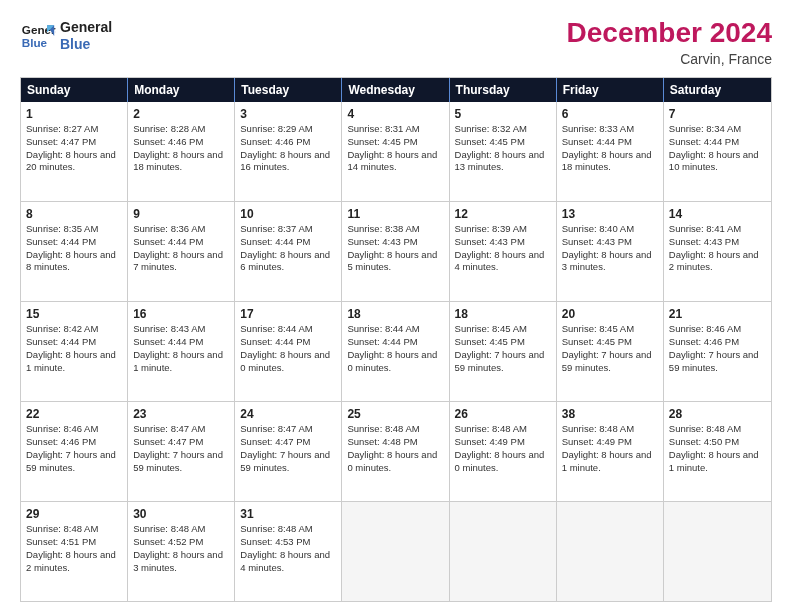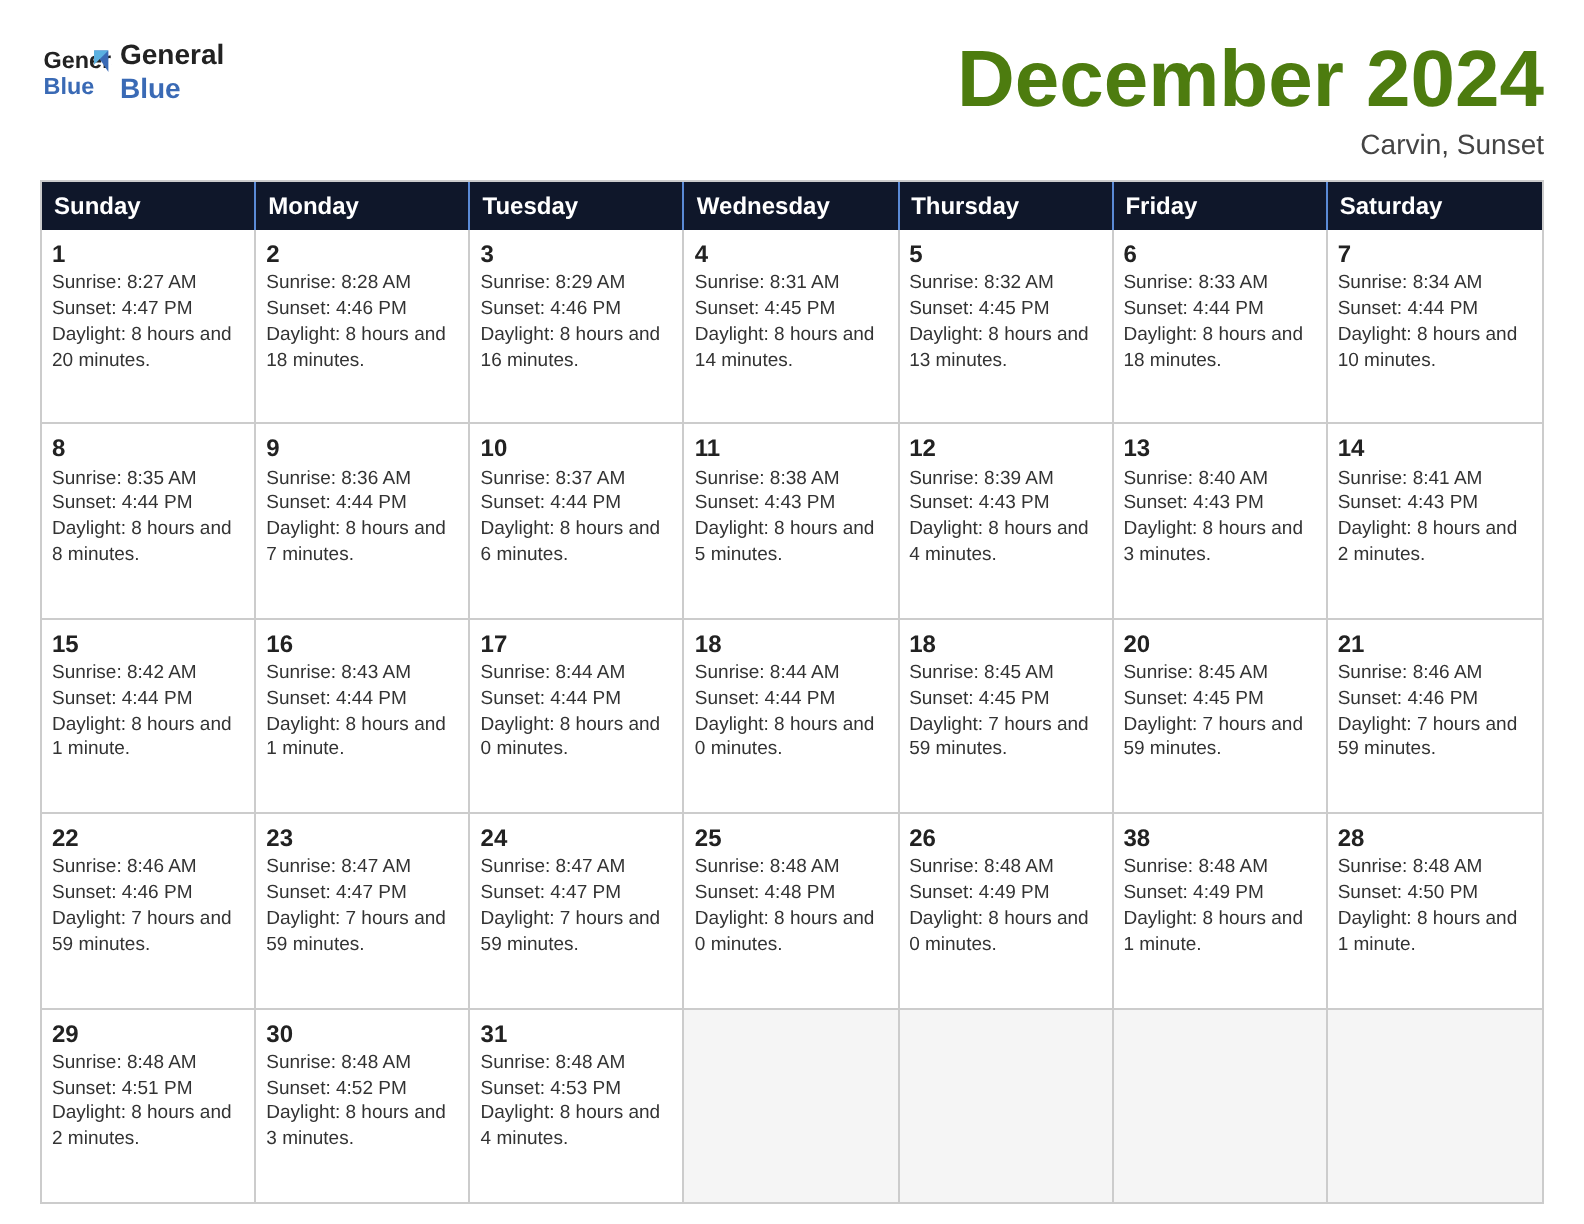--- a/index.html
+++ b/index.html
@@ -29,23 +29,23 @@
       gap: 4px;
     }
     .logo-icon {
       width: 36px;
       height: 36px;
     }
     .title-block {
       text-align: right;
     }
     .month-title {
-      font-size: 40px;
+      font-size: 28px;
       font-weight: bold;
-      color: #4d7c0f;
+      color: #be185d;
       line-height: 1.1;
     }
     .location {
       font-size: 14px;
       color: #444;
       margin-top: 2px;
     }
     .calendar {
       flex: 1;
       display: flex;
@@ -108,21 +108,21 @@
         <polygon points="30,8 38,8 38,20" fill="#3a6ab5"></polygon>
         <polygon points="30,8 38,8 30,16" fill="#5ab0e0"></polygon>
       </svg>
       <div style="display:flex;flex-direction:column;line-height:1.2;">
         <span style="font-size:14px;font-weight:bold;color:#222;">General</span>
         <span style="font-size:14px;font-weight:bold;color:#3a6ab5;">Blue</span>
       </div>
     </div>
     <div class="title-block">
       <div class="month-title">December 2024</div>
-      <div class="location">Carvin, Sunset</div>
+      <div class="location">Carvin, France</div>
     </div>
   </div>
 
   <div class="calendar">
     <div class="cal-header" id="cal-header-row">
         <div class="cal-header-cell">Sunday</div>
         <div class="cal-header-cell">Monday</div>
         <div class="cal-header-cell">Tuesday</div>
         <div class="cal-header-cell">Wednesday</div>
         <div class="cal-header-cell">Thursday</div>

